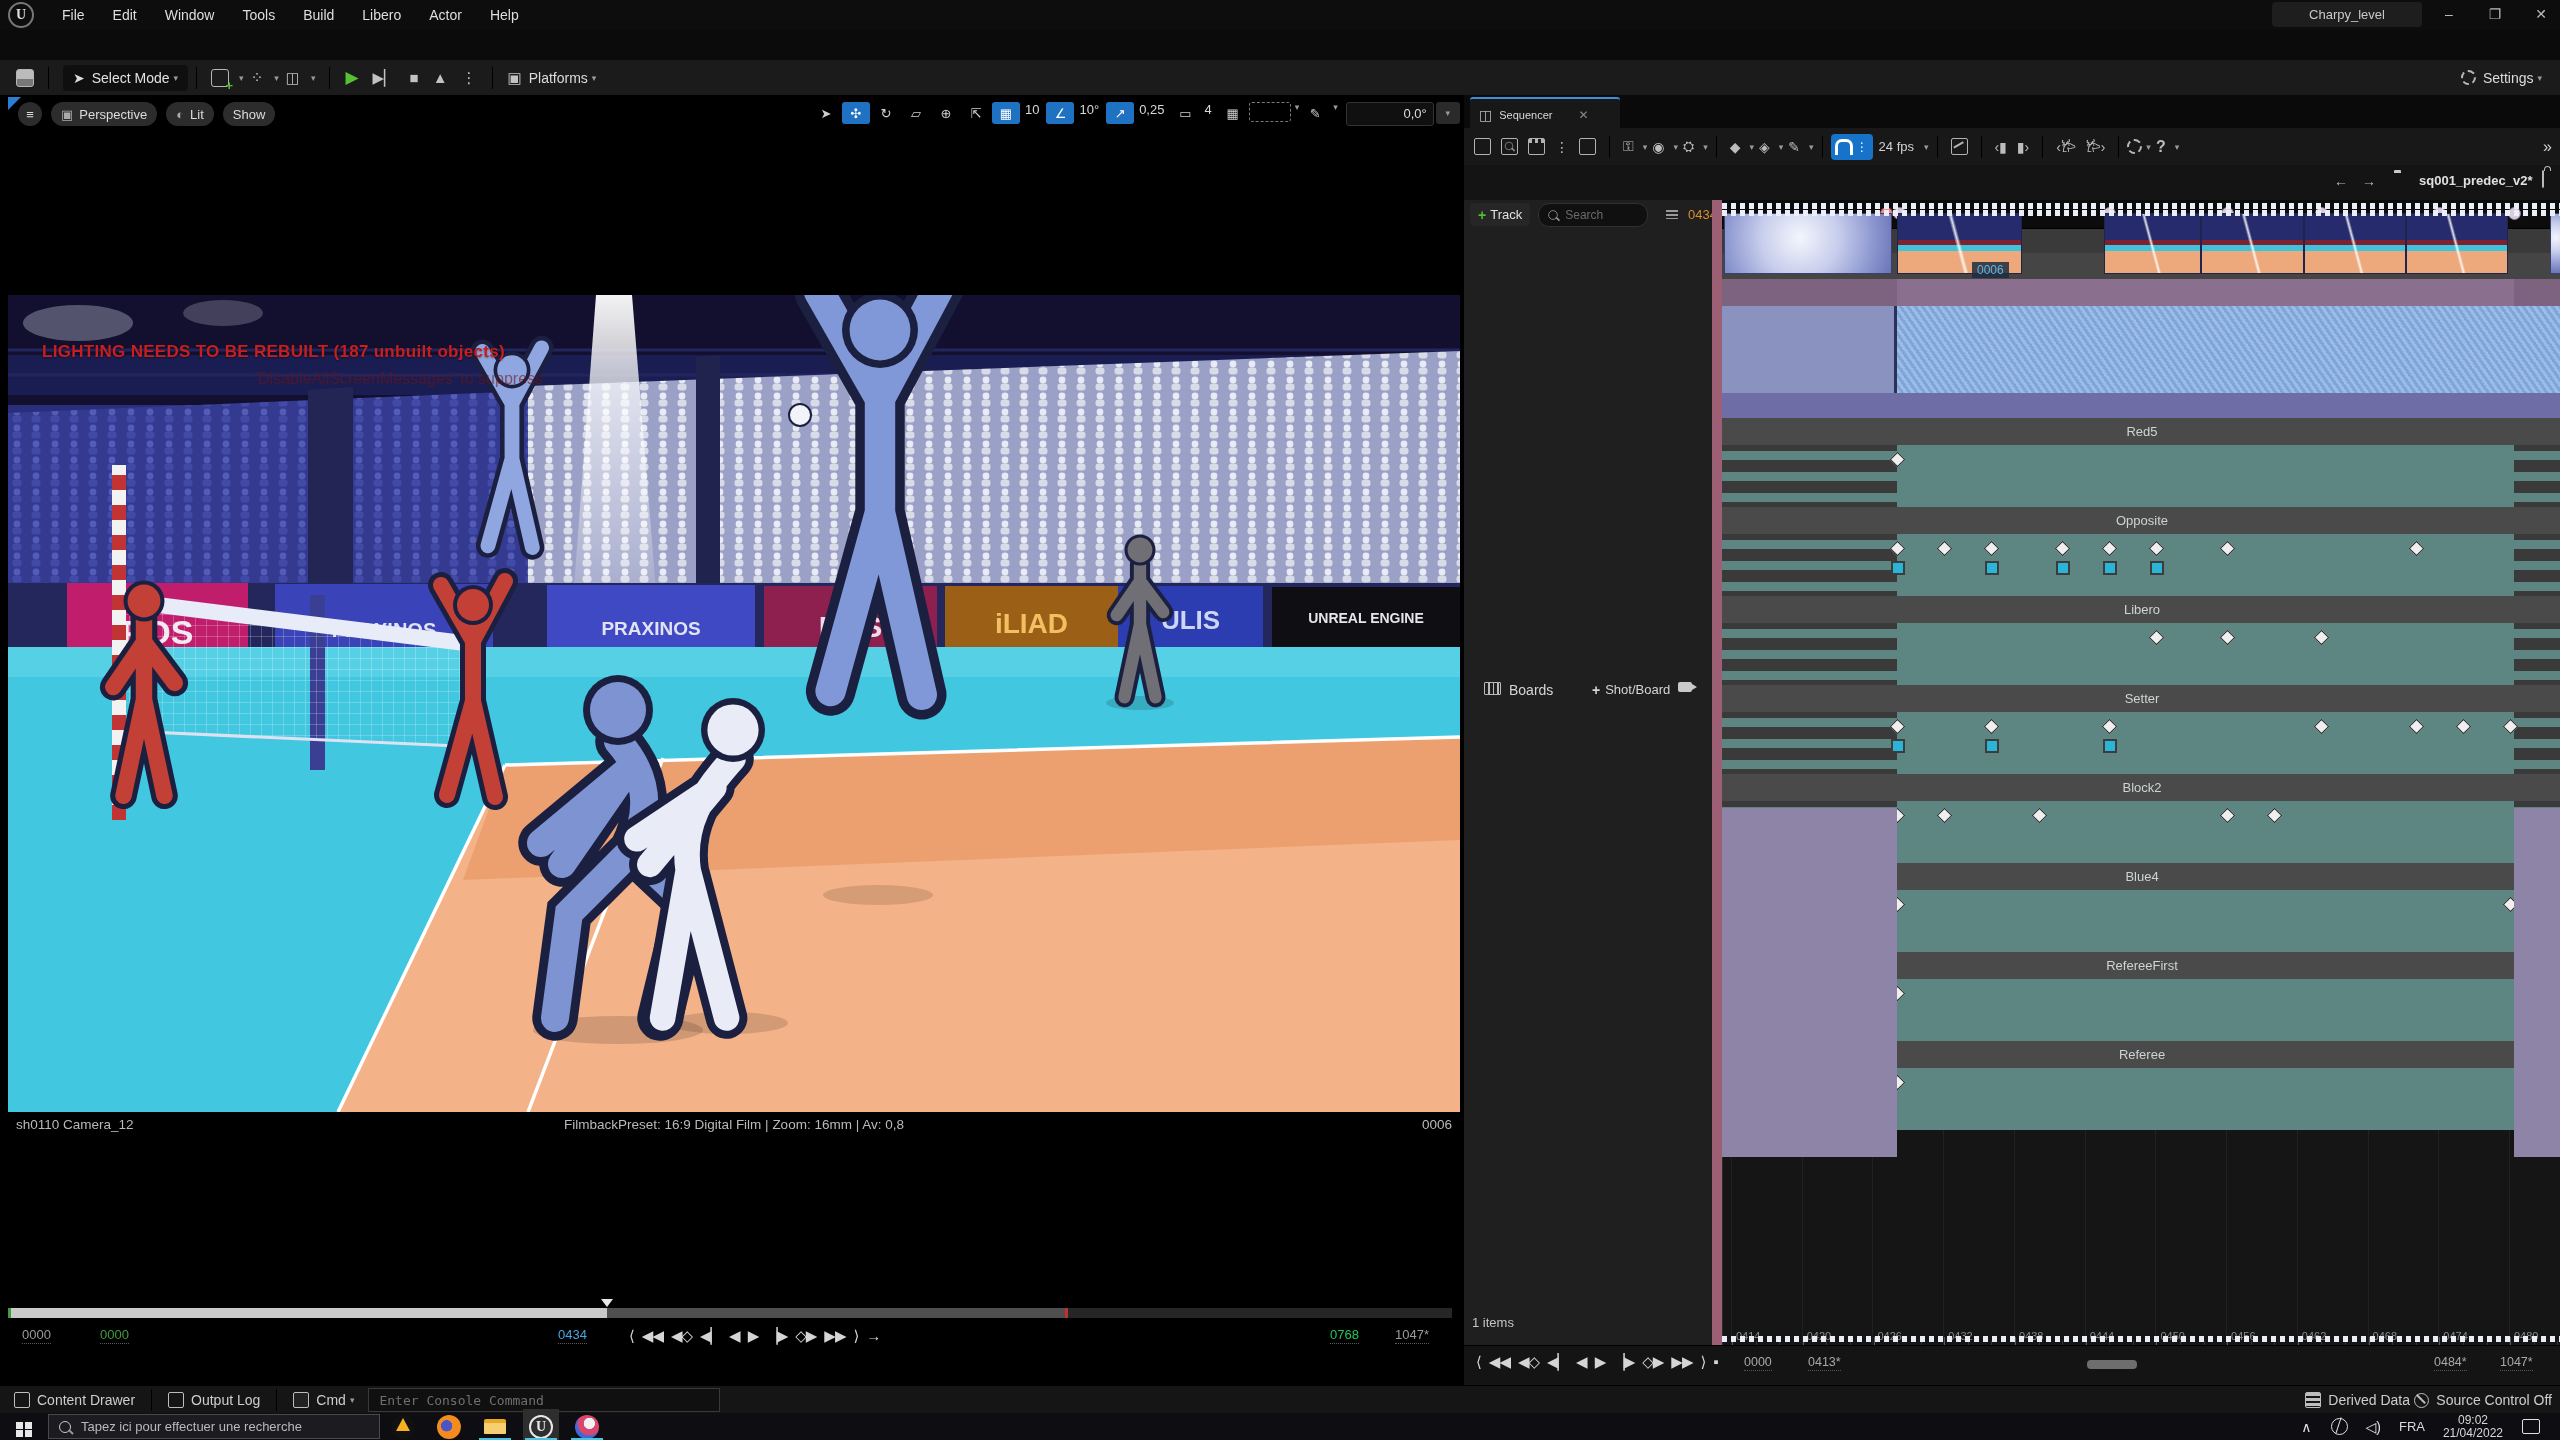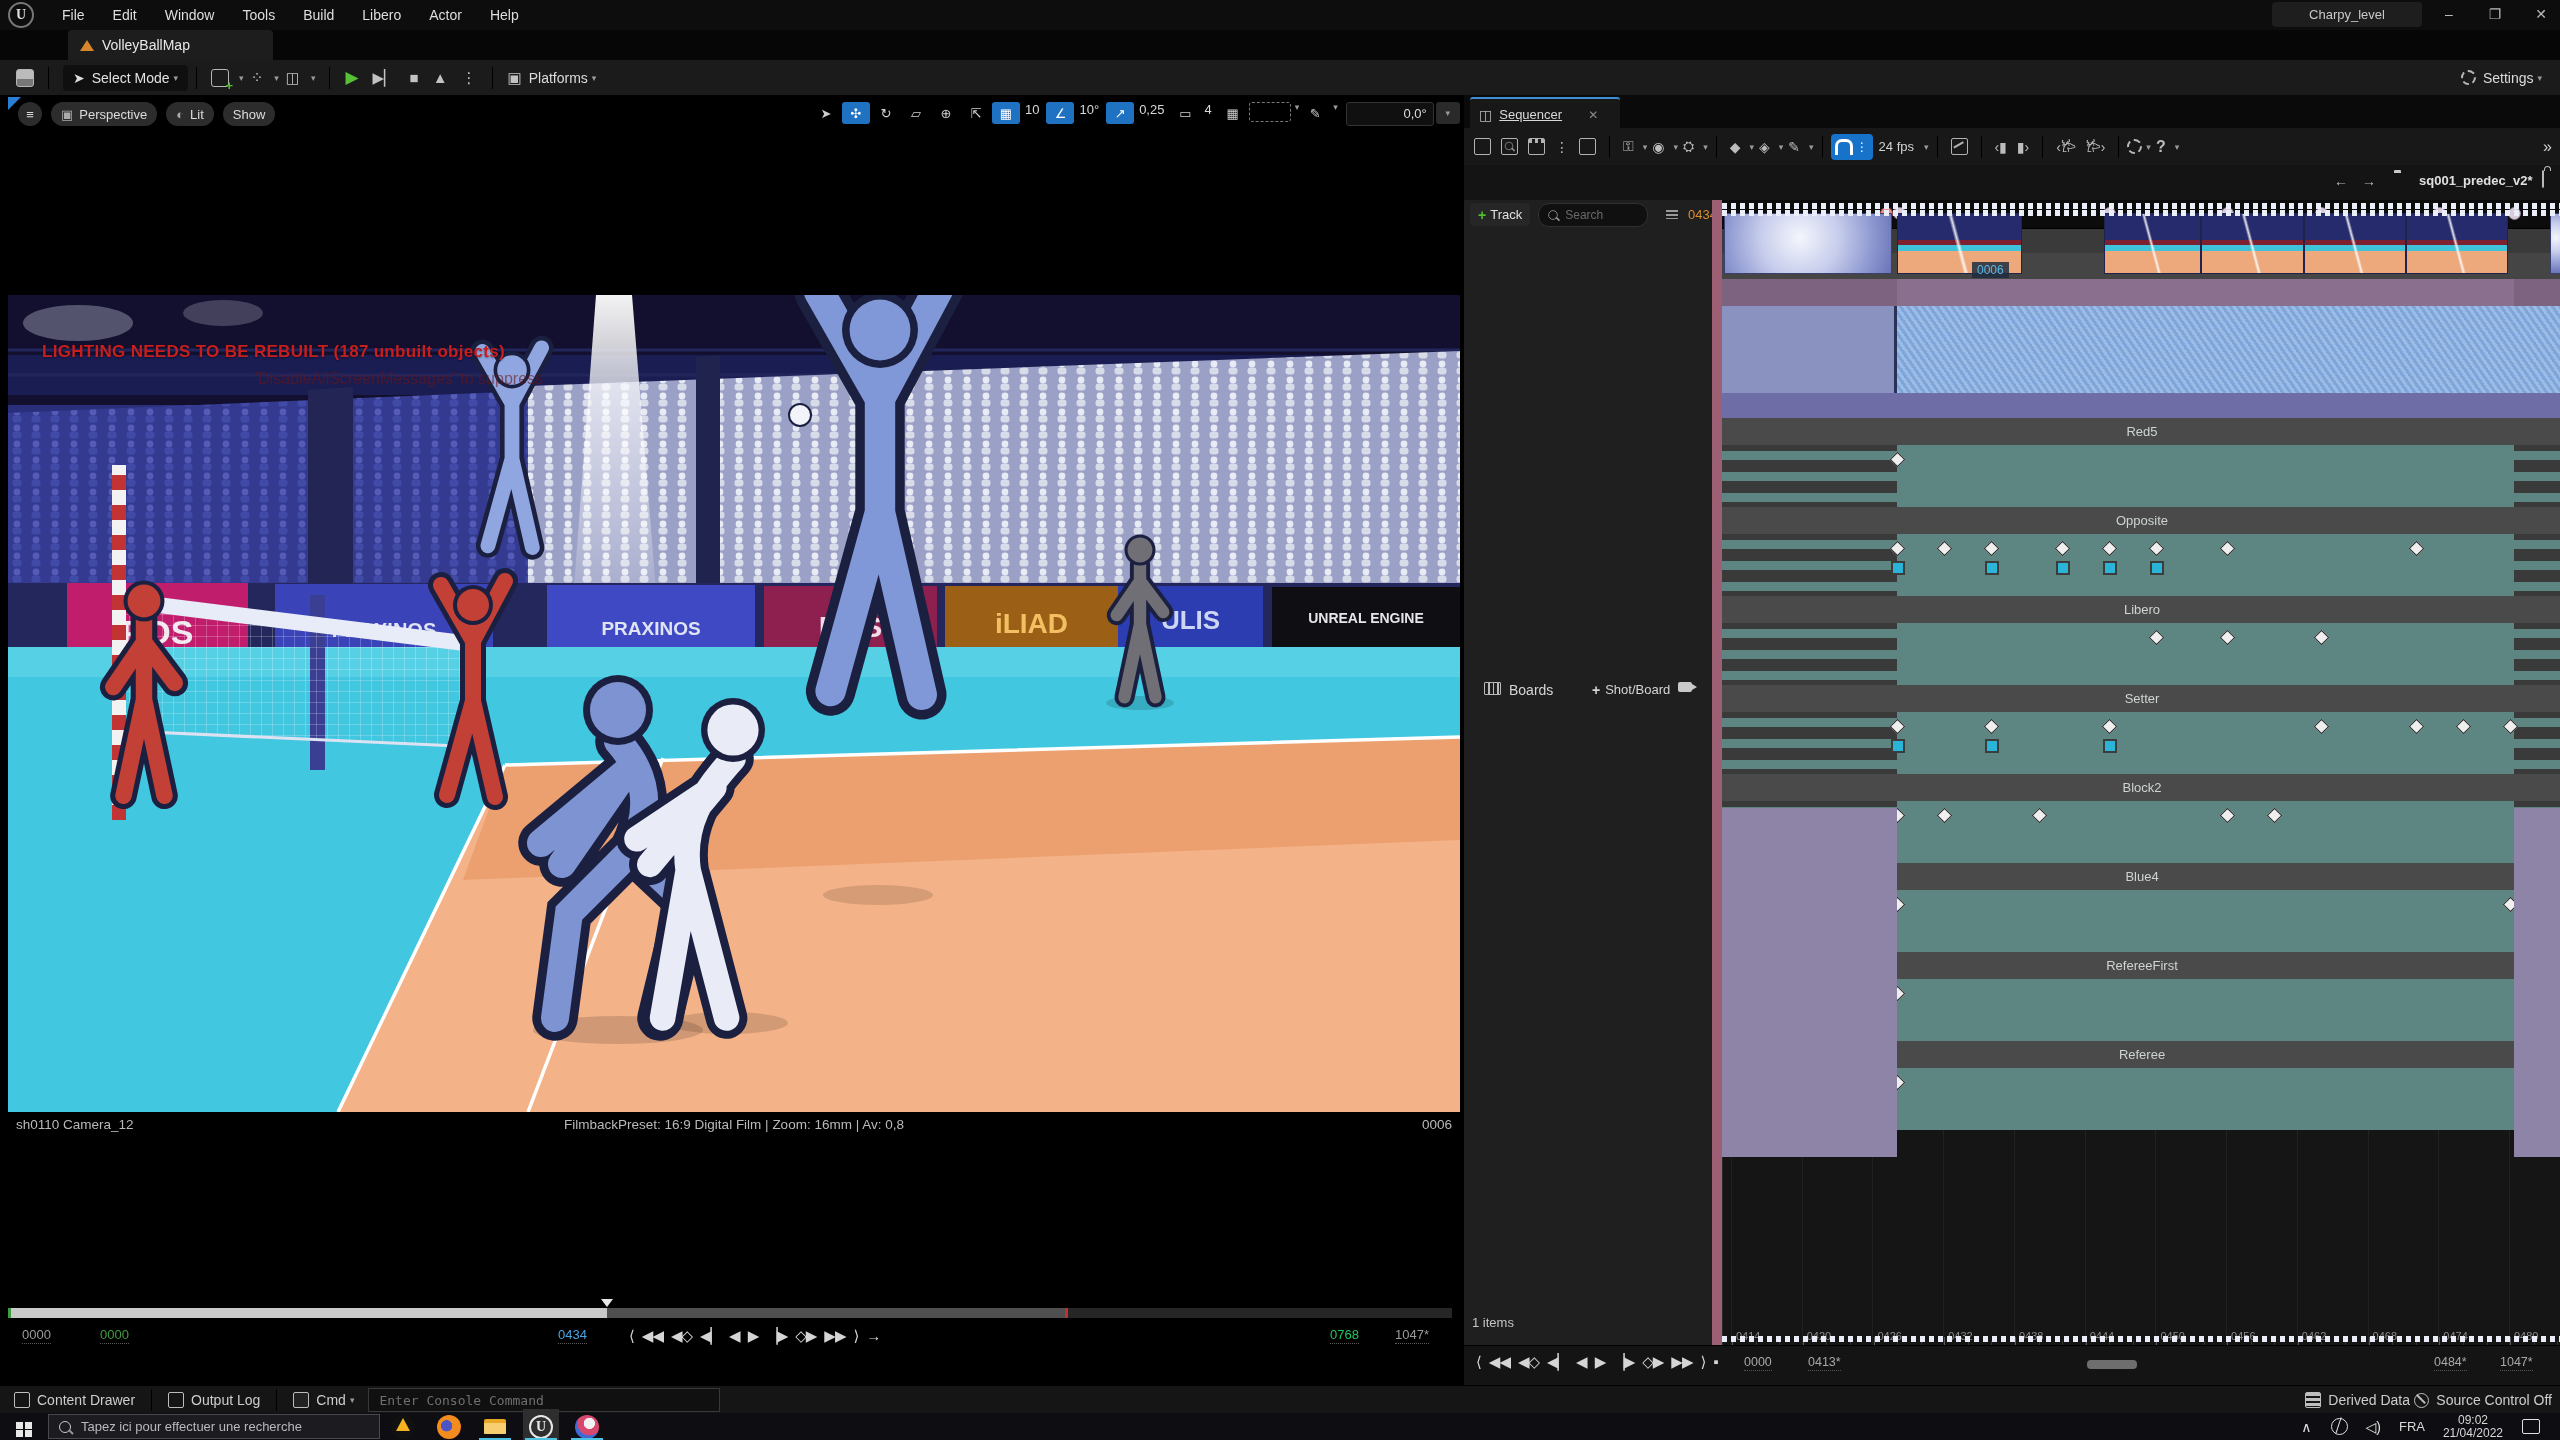--- a/index.html
+++ b/index.html
@@ -103,26 +103,20 @@
         <span class="menu-item">Libero</span>
         <span class="menu-item">Actor</span>
         <span class="menu-item">Help</span>
       </div>
   <div id="session-box">Charpy_level</div>
   <div class="winbtn" style="left:2432px;">–</div>
   <div class="winbtn" style="left:2478px;">❐</div>
   <div class="winbtn" style="left:2524px;">✕</div>
 </div>
 
-<div id="tabrow" class="abs">
-  <div id="level-tab">
-    <span class="mtn-icon"></span>
-    <span style="color:#e8e8e8;">VolleyBallMap</span>
-  </div>
-</div>
 
 <div id="toolbar" class="abs">
   <span class="tb-icn" style="margin-left:16px;background:linear-gradient(180deg,#bbb 55%,#777 55%);"></span>
   <span class="sep-v"></span>
   <div class="btn-dark" style="margin-left:6px;">
     <span style="color:#ddd;margin-right:7px;">➤</span>
     <span>Select Mode</span>
         <span class="caret">▾</span>
   </div>
   <span class="sep-v"></span>
@@ -342,21 +336,21 @@
         </div>
     <span class="framenum abs" style="left:1330px;color:#22c55e;">0768</span>
     <span class="framenum abs" style="left:1395px;color:#9a9a9a;">1047*</span>
   </div>
 </div>
 
 <div id="sequencer" class="abs">
   <div id="seq-tabbar" class="abs">
     <div id="seq-tab">
       <span style="margin:0 7px 0 9px;color:#b9b9b9;">◫</span>
-      <span style="font-size:13px;text-decoration:underline;">Sequencer</span>
+      <span style="font-size:11px;">Sequencer</span>
       <span style="margin-left:26px;color:#8a8a8a;font-size:12px;">✕</span>
     </div>
   </div>
   <div id="seq-toolbar" class="abs">
     <span class="sq-icn" style="margin-left:10px;"></span>
     <span class="sq-icn">
           <span class="i-mag" style="position:absolute;left:1px;top:1px;transform:scale(.7);"></span>
         </span>
     <span class="sq-icn" style="background:repeating-linear-gradient(90deg,#b2b2b2 0 3px,transparent 3px 6px);background-size:100% 4px;background-repeat:no-repeat;"></span>
     <span class="sq-glyph">⋮</span>

